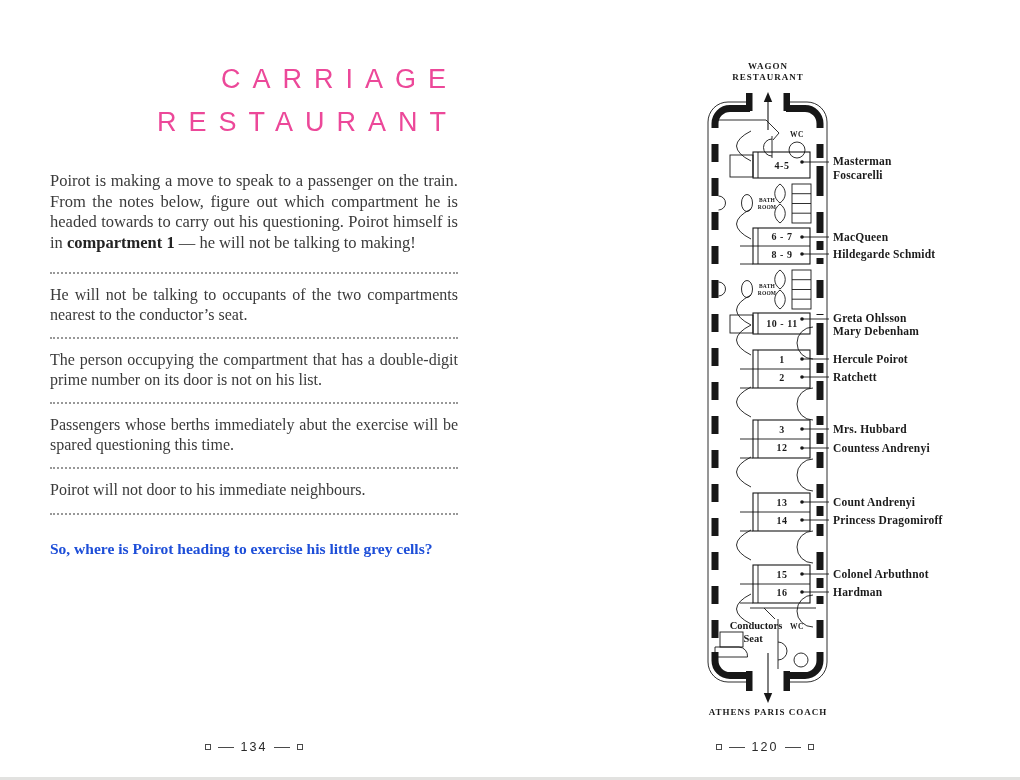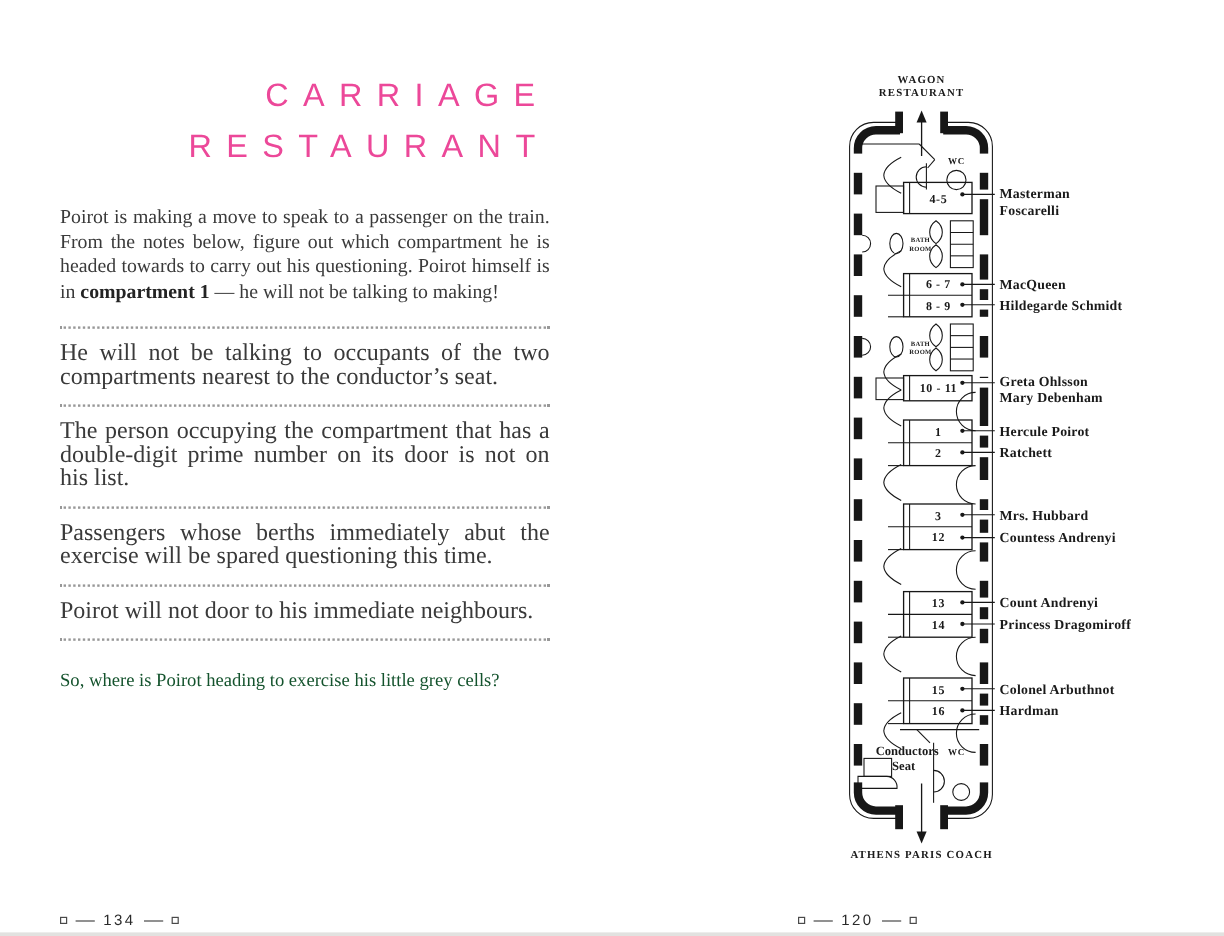--- a/index.html
+++ b/index.html
@@ -13,28 +13,28 @@
   .left-page{position:absolute;left:50px;top:58px;width:408px;}
   .title{
     font-family:"Liberation Sans",sans-serif;font-weight:400;color:#ec4899;
     font-size:27px;line-height:43px;text-align:right;letter-spacing:12px;padding-left:12px;
   }
   .intro{margin:27px 0 0 0;font-size:16.5px;line-height:20.5px;text-align:justify;color:#3a3a3a;}
   .intro b{color:#232323;}
   .clues{margin-top:19px;}
   .clue{
     border-top:2px dotted #989898;margin:0;padding:11px 0 13px 0;
-    font-size:20px;line-height:19.5px;text-align:justify;color:#3a3a3a;
+    font-size:16px;line-height:19.5px;text-align:justify;color:#3a3a3a;
   }
   .dots-end{border-top:2px dotted #989898;height:0;}
-  .question{margin-top:25px;font-size:15.5px;font-weight:400;color:#14532d;}
+  .question{margin-top:25px;font-size:15.5px;font-weight:700;color:#1d4ed8;}
 
   
-  .footer{position:absolute;top:740px;display:flex;align-items:center;justify-content:flex-start;gap:7px;
-          font-size:12.5px;letter-spacing:2px;color:#2a2a2a;font-family:"Liberation Sans",sans-serif;margin-top:20px;}
+  .footer{position:absolute;top:740px;display:flex;align-items:center;justify-content:center;gap:7px;
+          font-size:12.5px;letter-spacing:2px;color:#2a2a2a;font-family:"Liberation Sans",sans-serif;}
   .footer-left{left:50px;width:408px;}
   .footer-right{left:665px;width:200px;}
   .orn-sq{width:4px;height:4px;border:1px solid #4a4a4a;display:inline-block;}
   .orn-dash{width:16px;height:1px;background:#4a4a4a;display:inline-block;}
 
   
   .diagram{position:absolute;left:690px;top:58px;}
   .diagram .w7{stroke:#171717;stroke-width:7;fill:none;}
   .diagram .w1{stroke:#171717;stroke-width:1.1;fill:none;}
   .diagram .thin{stroke:#171717;stroke-width:0.9;fill:none;}

